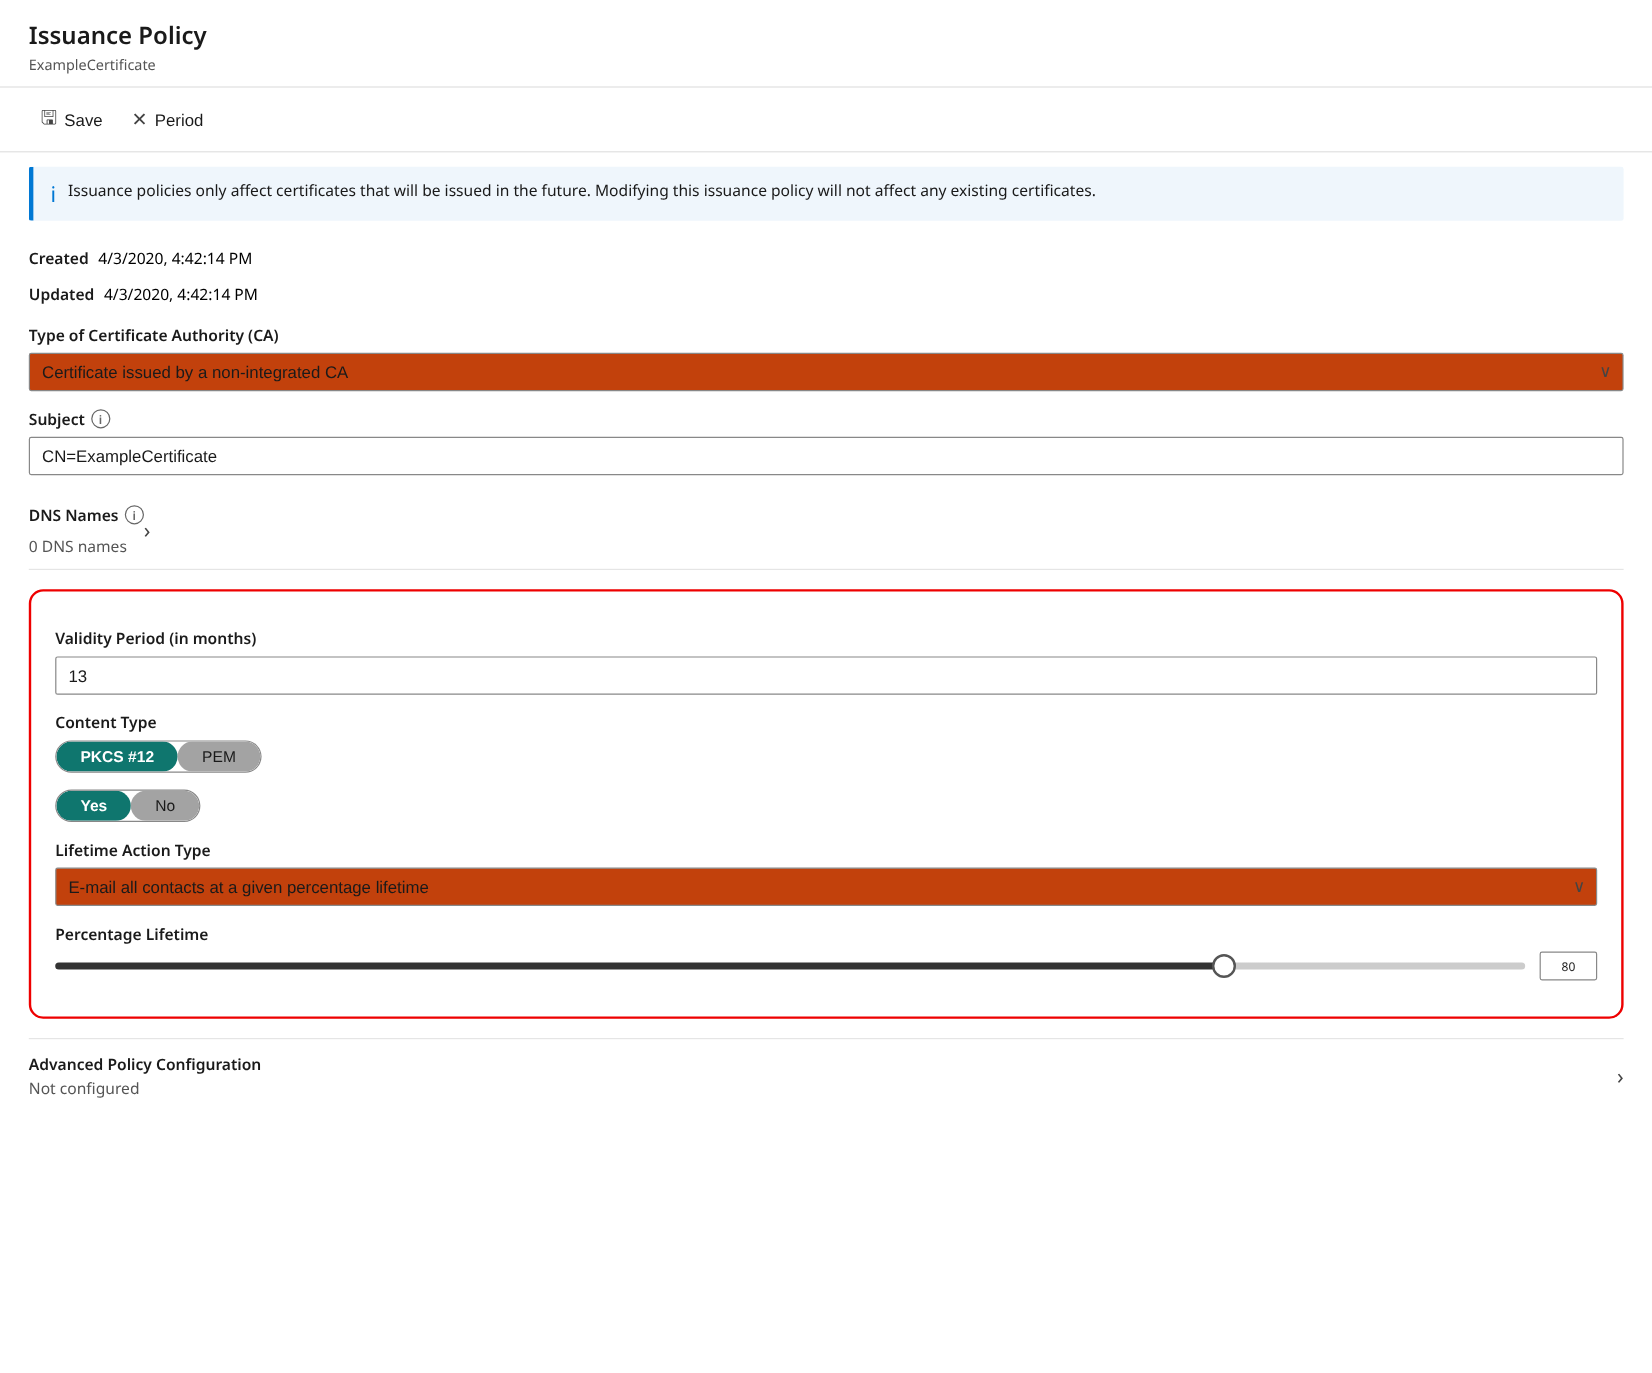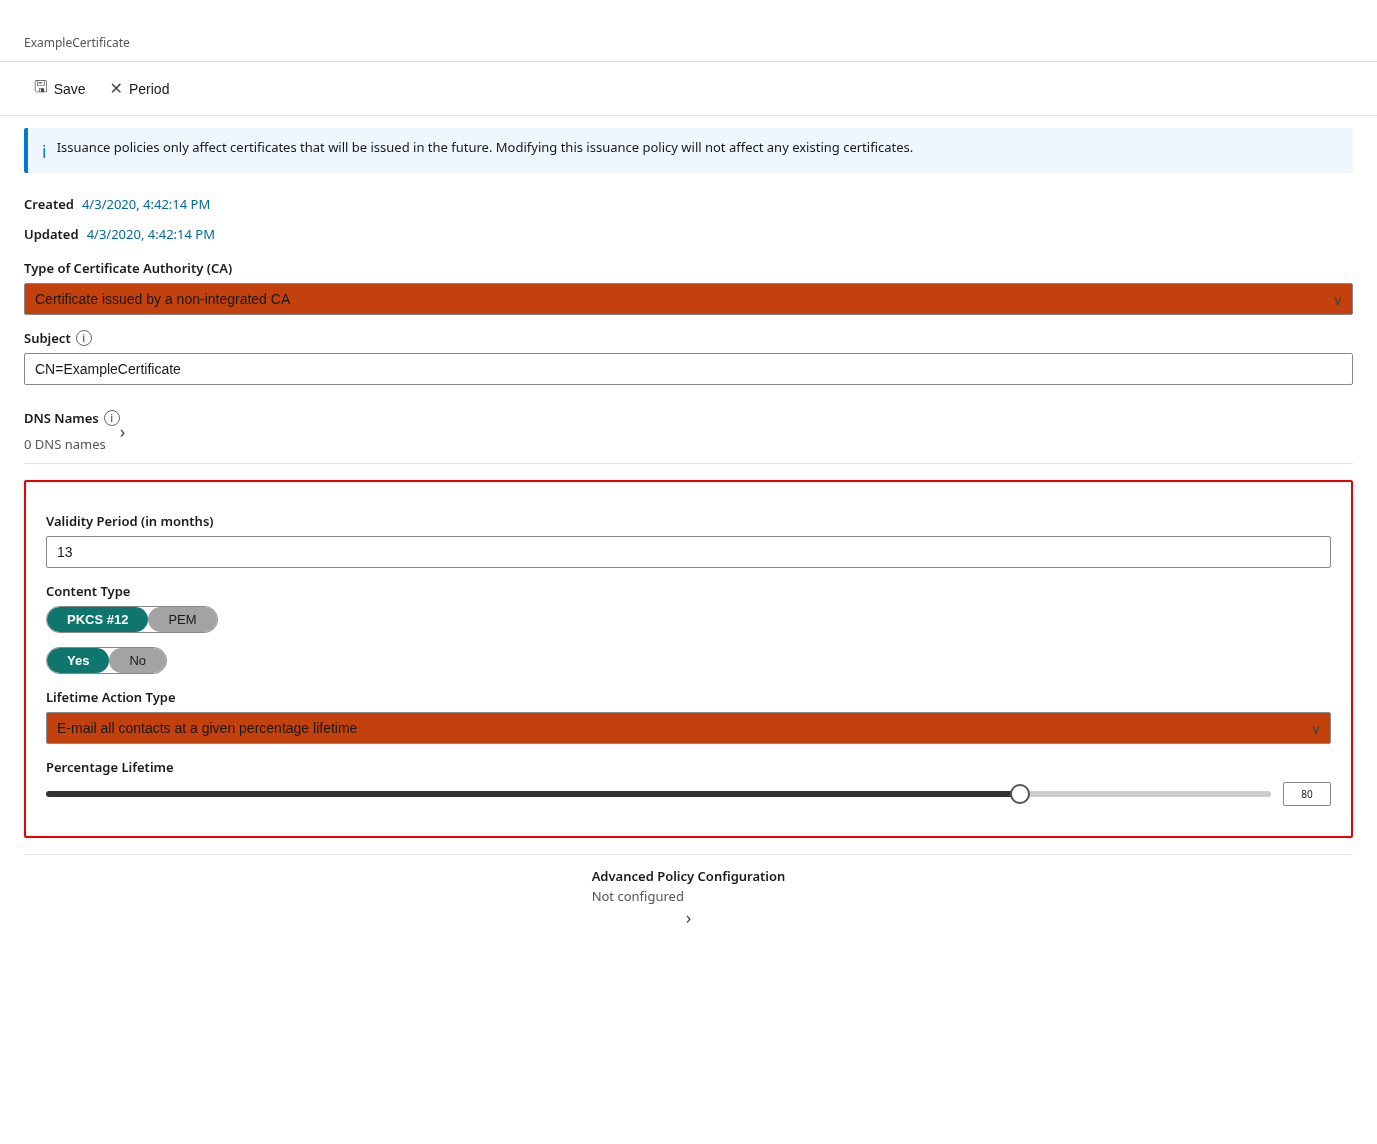--- a/index.html
+++ b/index.html
@@ -16,21 +16,21 @@
       border-bottom: 1px solid #e0e0e0;
     }
     .page-title {
       font-size: 20px;
       font-weight: 600;
       color: #1a1a1a;
     }
     .page-subtitle {
       font-size: 12px;
       color: #555;
-      margin-top: 18px;
+      margin-top: 2px;
     }
     .toolbar {
       padding: 8px 24px;
       border-bottom: 1px solid #e0e0e0;
       display: flex;
       gap: 4px;
       align-items: center;
     }
     .toolbar-btn {
       display: flex;
@@ -76,21 +76,21 @@
       display: flex;
       gap: 8px;
       padding: 10px 0 2px;
       font-size: 13px;
     }
     .meta-label {
       font-weight: 600;
       color: #1a1a1a;
     }
     .meta-value {
-      color: #0369a1;
+      color: #000000;
     }
     .field-group {
       margin: 14px 0;
     }
     .field-label {
       font-size: 13px;
       font-weight: 600;
       color: #1a1a1a;
       margin-bottom: 6px;
       display: flex;
@@ -157,21 +157,21 @@
       color: #555;
       margin-top: 2px;
     }
     .chevron-right {
       font-size: 18px;
       color: #444;
     }
     
     .highlighted-section {
       border: 2px solid #e00;
-      border-radius: 2px;
+      border-radius: 12px;
       padding: 16px 20px;
       margin: 16px 0;
     }
     
     .toggle-group {
       display: inline-flex;
       border: 1px solid #888;
       border-radius: 20px;
       overflow: hidden;
     }
@@ -227,41 +227,41 @@
       text-align: center;
       border-radius: 2px;
     }
     .nav-row {
       display: flex;
       justify-content: space-between;
       align-items: center;
       padding: 12px 0;
       cursor: pointer;
       border-top: 1px solid #e5e5e5;
-      flex-direction: column;
     }
     .nav-row-left {
       display: flex;
       flex-direction: column;
     }
     .nav-row-label {
       font-size: 13px;
       font-weight: 600;
       color: #1a1a1a;
     }
     .nav-row-value {
       font-size: 13px;
       color: #555;
       margin-top: 2px;
     }
   </style>
 </head>
 <body>
 
 <div class="page-header">
+  <div class="page-title">Issuance Policy</div>
   <div class="page-subtitle">ExampleCertificate</div>
 </div>
 
 <div class="toolbar">
   <button class="toolbar-btn">
     <span class="toolbar-icon">🖫</span>
     <span>Save</span>
   </button>
   <button class="toolbar-btn">
     <span class="toolbar-icon">✕</span>

